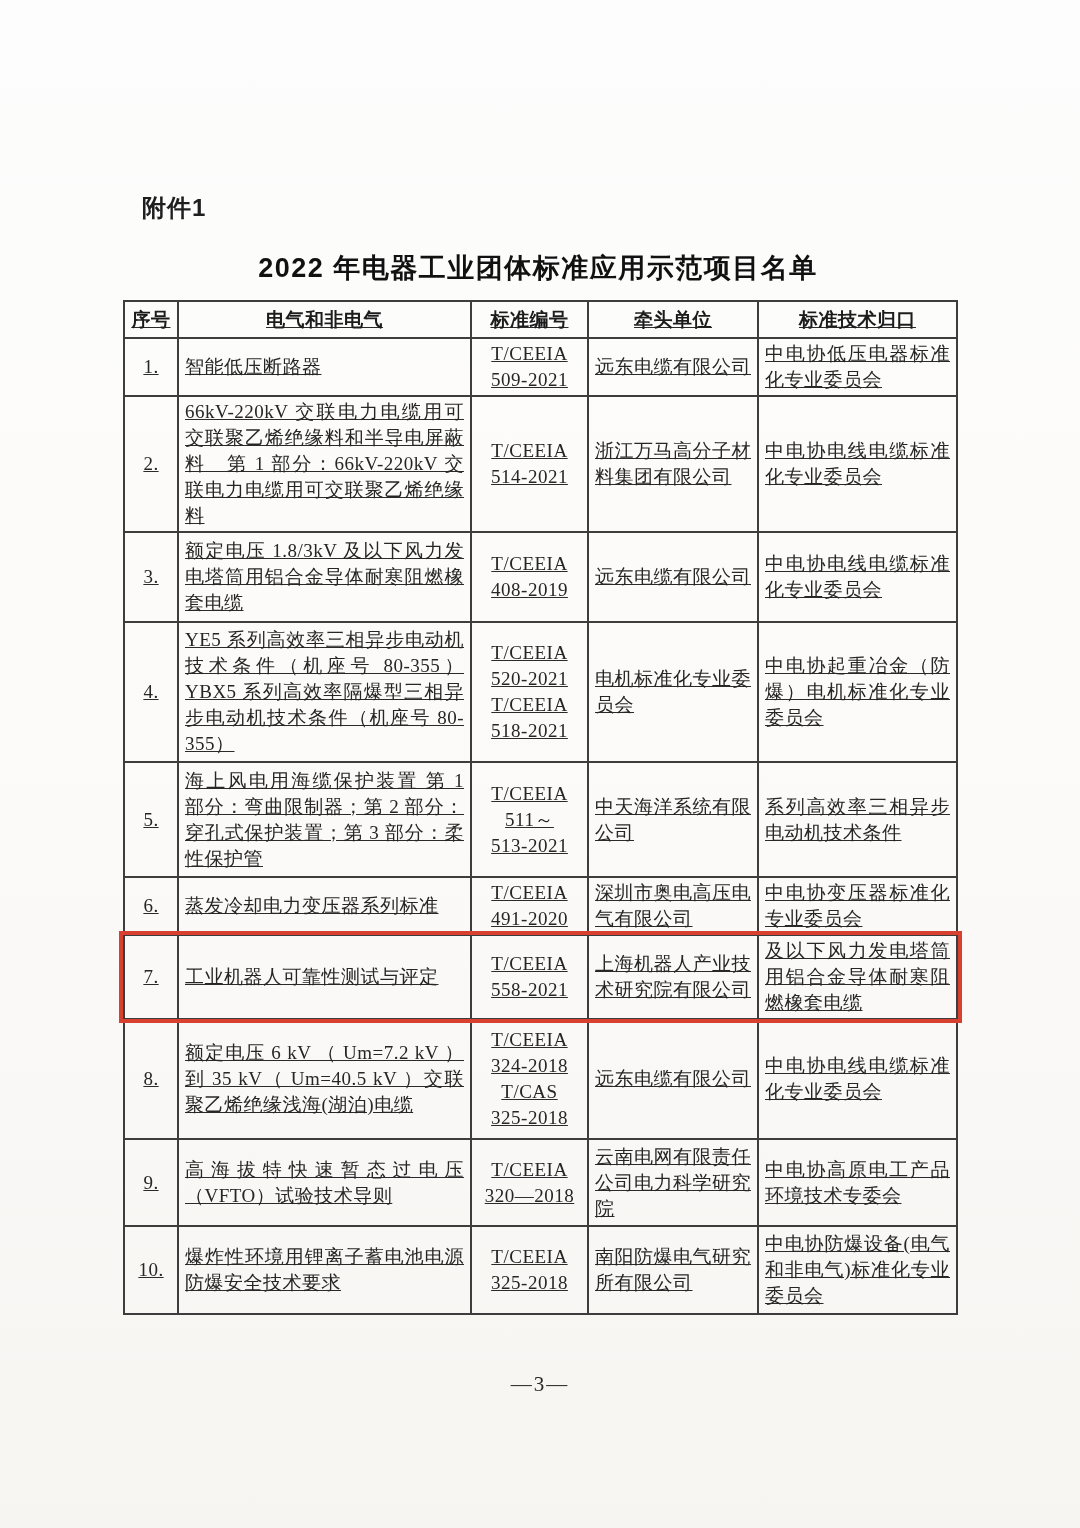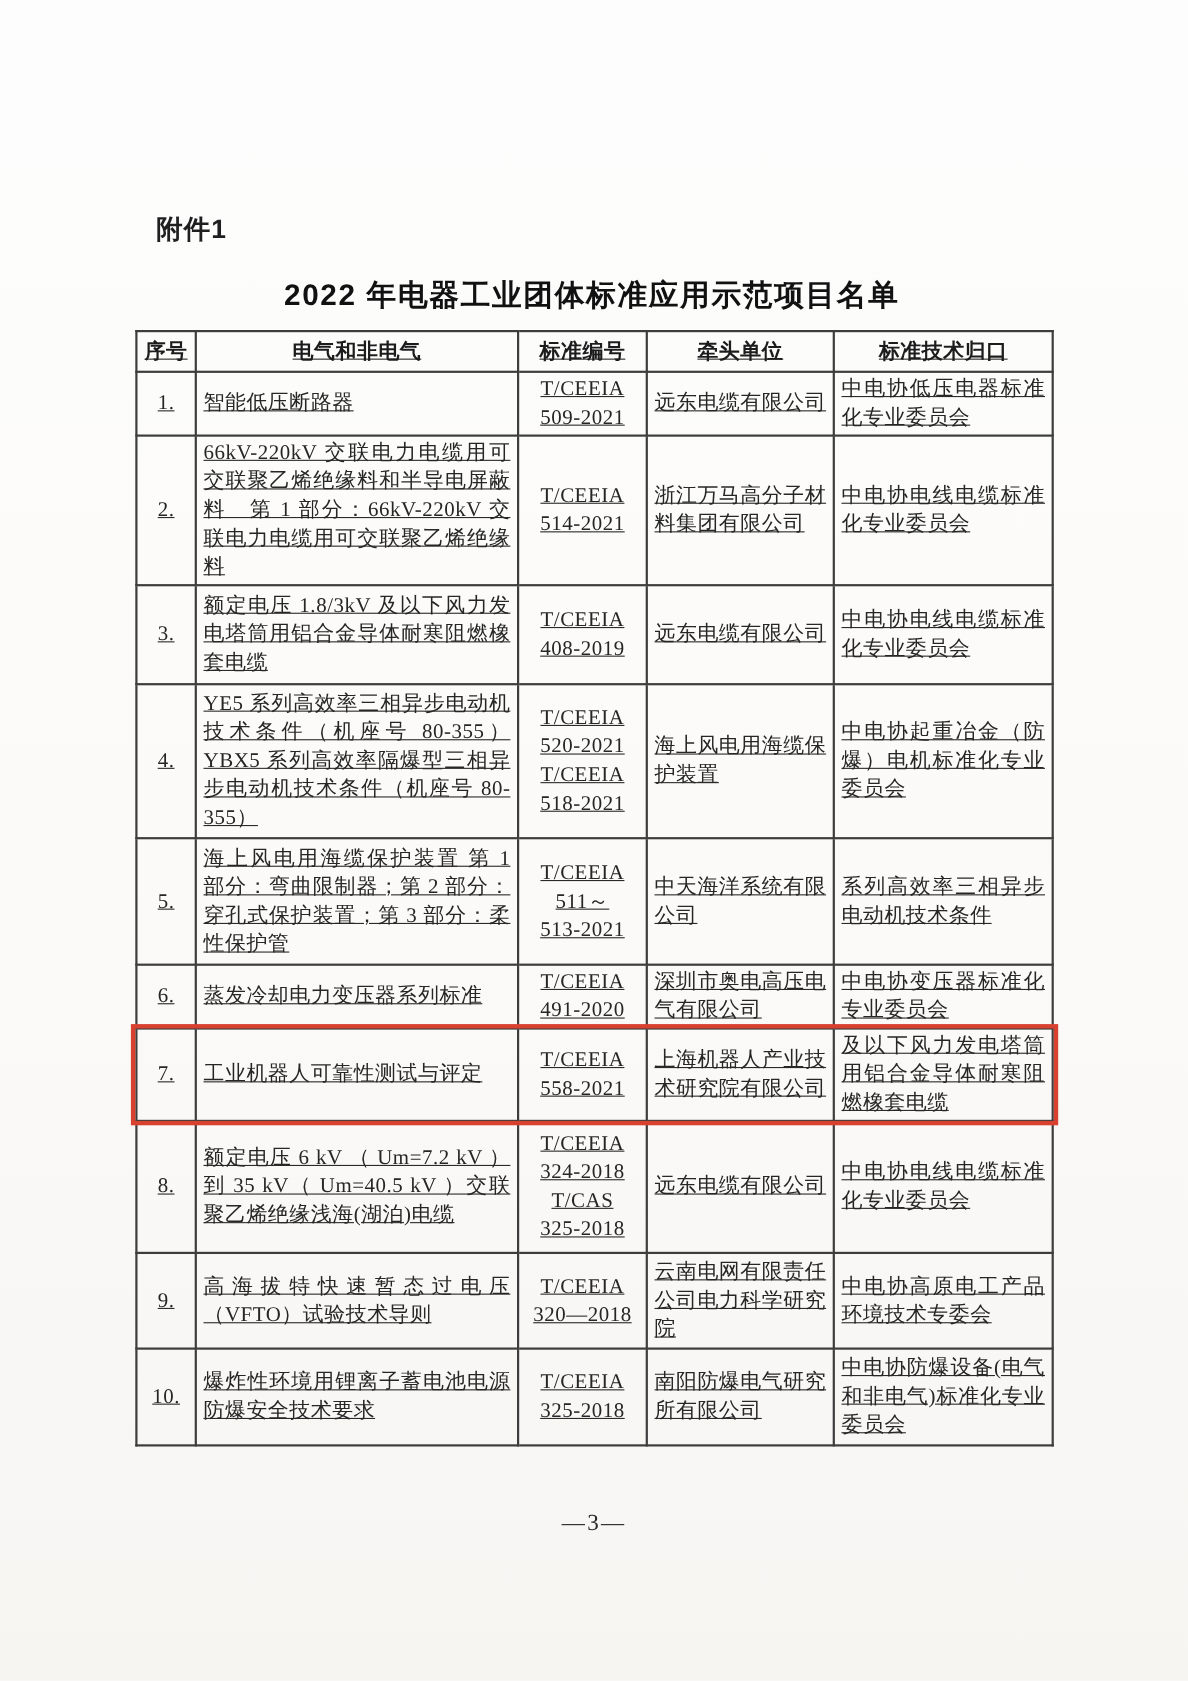--- a/index.html
+++ b/index.html
@@ -115,21 +115,21 @@
             <td class="col-lead">远东电缆有限公司</td>
             <td class="col-tc">中电协电线电缆标准化专业委员会</td>
           </tr>
           <tr style="height: 140px;">
             <td class="col-no">4.</td>
             <td class="col-name">YE5 系列高效率三相异步电动机技术条件（机座号 80-355）YBX5 系列高效率隔爆型三相异步电动机技术条件（机座号 80-355）</td>
             <td class="col-code">T/CEEIA
 520-2021
 T/CEEIA
 518-2021</td>
-            <td class="col-lead">海上风电用海缆保护装置</td>
+            <td class="col-lead">电机标准化专业委员会</td>
             <td class="col-tc">中电协起重冶金（防爆）电机标准化专业委员会</td>
           </tr>
           <tr style="height: 115px;">
             <td class="col-no">5.</td>
             <td class="col-name">海上风电用海缆保护装置 第 1 部分：弯曲限制器；第 2 部分：穿孔式保护装置；第 3 部分：柔性保护管</td>
             <td class="col-code">T/CEEIA
 511～
 513-2021</td>
             <td class="col-lead">中天海洋系统有限公司</td>
             <td class="col-tc">系列高效率三相异步电动机技术条件</td>

